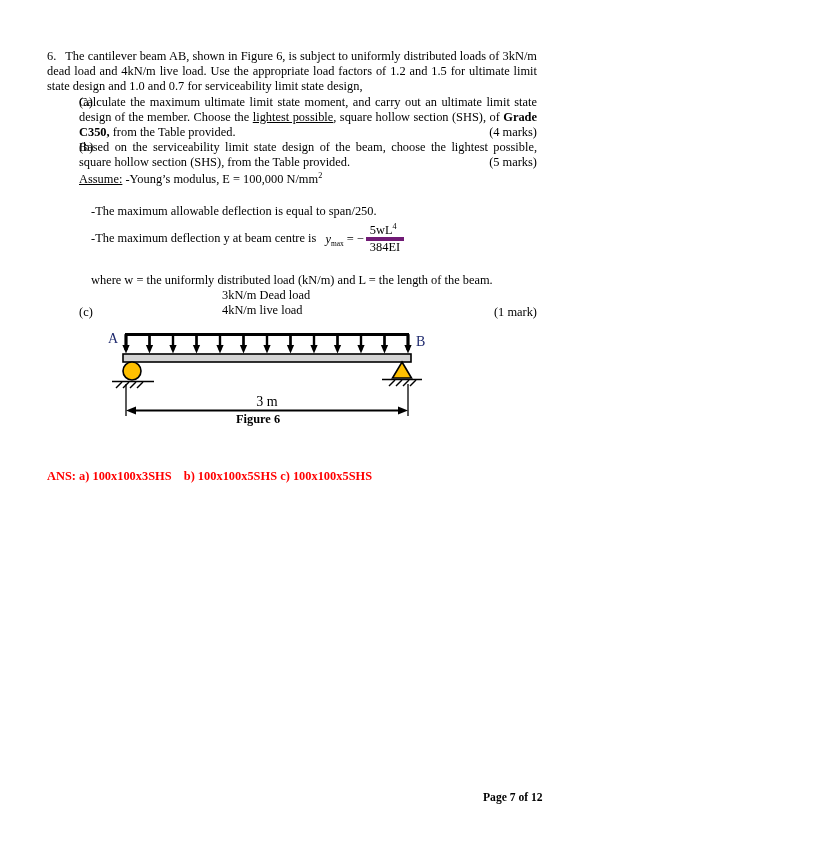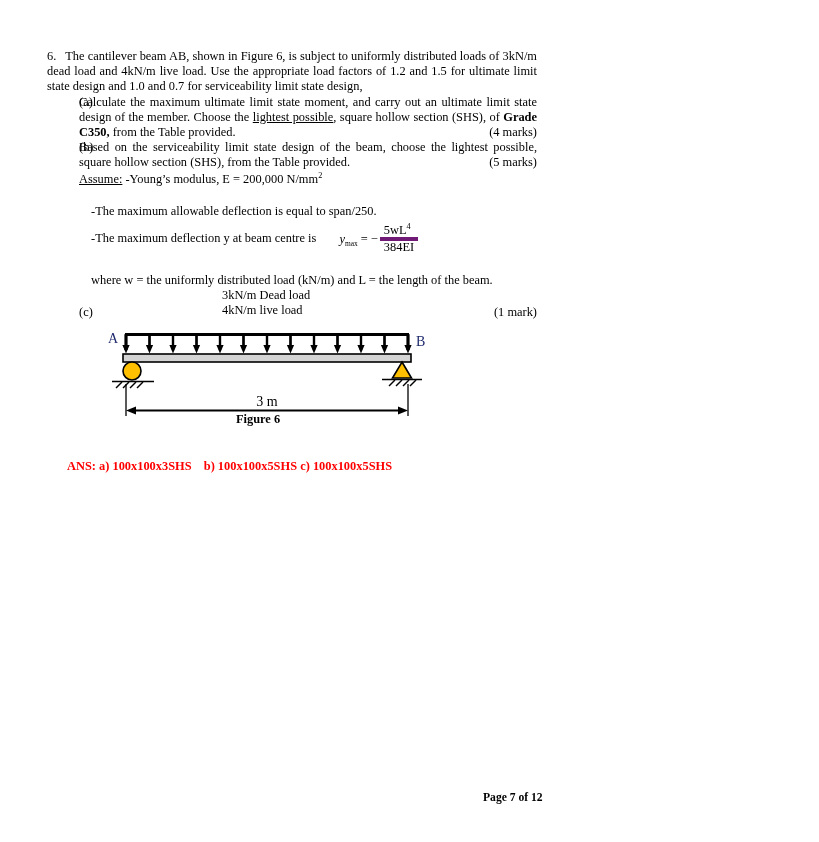--- a/index.html
+++ b/index.html
@@ -76,21 +76,21 @@
   sup {
     font-size: 0.66em;
     vertical-align: super;
     line-height: 0;
   }
 
   
   .formula {
     display: inline-block;
     vertical-align: middle;
-    margin-left: 20px;
+    margin-left: 6px;
     font-family: "Liberation Serif", "DejaVu Serif", serif;
   }
   .formula .ymax {
     font-style: italic;
     display: inline-block;
     vertical-align: middle;
   }
   .formula .ymax .sb {
     font-size: 0.6em;
     vertical-align: sub;
@@ -143,24 +143,23 @@
     left: 236px;
     top: 124px;
     font-size: 12.4px;
     font-weight: bold;
   }
 
   
   .answer {
     position: absolute;
     left: 47px;
-    top: 459px;
+    top: 469px;
     font-size: 12.4px;
     font-weight: bold;
-    margin-left: 20px;
   }
   .ans-gap-a { margin-right: 9px; }
 
   
   .footer {
     position: absolute;
     left: 483px;
     top: 791px;
     font-size: 11.6px;
     font-weight: bold;
@@ -186,21 +185,21 @@
 
     <div class="sub sub-b">
       <span class="tag">(b)</span>
       <span>Based on the serviceability limit state design of the beam, choose the lightest possible, square hollow section (SHS), from the Table provided.</span>
       <span class="marks">(5 marks)</span>
       <div class="clearer"></div>
     </div>
 
     <div class="assume-line">
       <span class="uline">Assume:</span>
-      <span>-Young’s modulus, E = 200,000 N/mm</span><sup>2</sup>
+      <span>-Young’s modulus, E = 100,000 N/mm</span><sup>2</sup>
     </div>
 
     <div class="assume-sub">-The maximum allowable deflection is equal to span/250.</div>
 
     <div class="assume-sub2">
       <span>-The maximum deflection y at beam centre is</span>
       <span class="formula">
         <span class="ymax"><span>y</span><span class="sb">max</span></span><span class="eq">= −</span><span class="frac"><span class="num"><span>5wL</span><sup>4</sup></span><span class="den">384EI</span></span>
       </span>
     </div>

